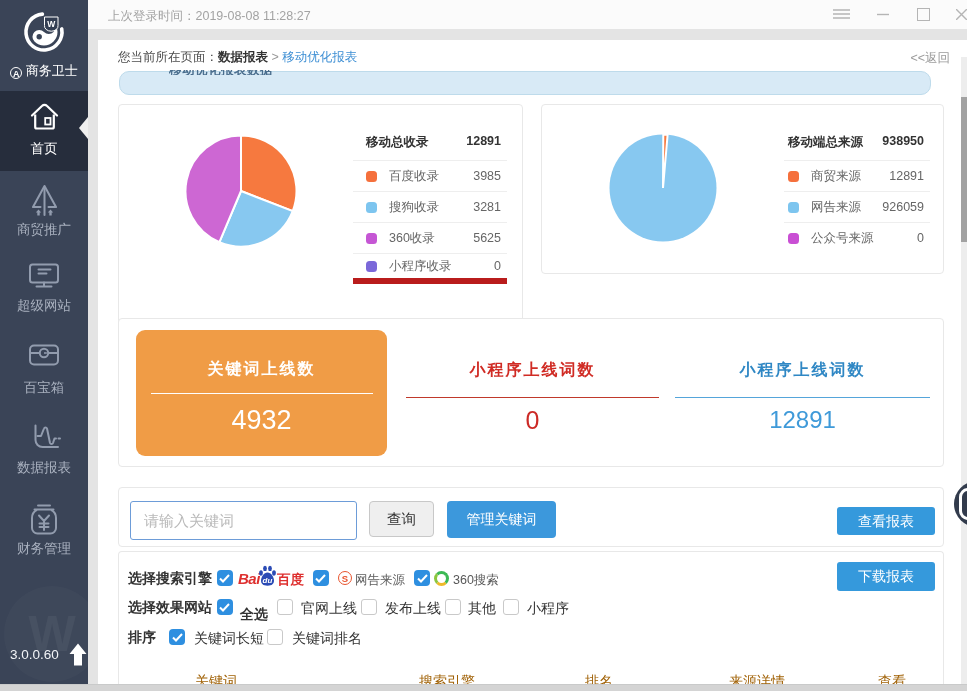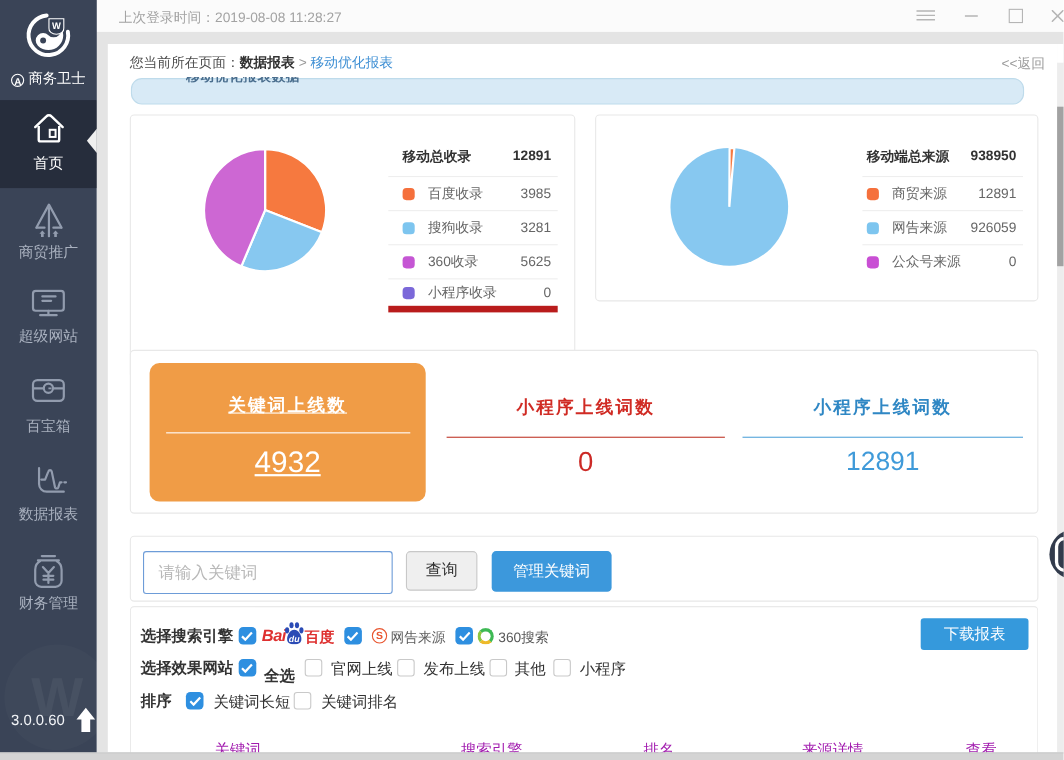--- a/index.html
+++ b/index.html
@@ -43,21 +43,21 @@
 .lgd { position:absolute; }
 .lgd .trow { display:flex; justify-content:space-between; font-size:12.5px; font-weight:bold; color:#333; padding:0 6px 0 13px; }
 .lgd.lb .trow { padding-left:4px; }
 .lrow { display:flex; align-items:center; height:31px; border-top:1px solid #eee; font-size:12.5px; color:#666; padding:0 6px 0 13px; }
 .lgd.lb .lrow { padding-left:4px; }
 .sw { width:11px; height:11px; border-radius:3.5px; margin-right:12px; flex:none; }
 .lrow .lv { margin-left:auto; }
 
 
 #cardS { left:20px; top:278px; width:826px; height:149px; }
-#obox { left:17px; top:11px; width:251px; height:126px; background:#f09c46; border-radius:9px; color:#fff; text-align:center;text-decoration:underline; }
+#obox { left:17px; top:11px; width:251px; height:126px; background:#f09c46; border-radius:9px; color:#fff; text-align:center; }
 #obox .t1 { margin-top:29px; font-size:16px; font-weight:bold; letter-spacing:2px; }
 #obox .sep { margin:13px auto 0; width:222px; border-top:1px solid #fff; }
 #obox .n { margin-top:11px; font-size:27px; }
 .statcol { position:absolute; text-align:center; }
 .statcol .t1 { font-size:16px; font-weight:bold; letter-spacing:2px; }
 .statcol .sep { border-top:1px solid; margin-top:16px; }
 .statcol .n { margin-top:8px; font-size:25px; }
 #colR { left:287px; top:41px; width:253px; color:#d02b24; }
 #colR .sep { border-color:#c0392b; }
 #colR .n { color:#cc2a26; }
@@ -72,21 +72,21 @@
 #btnQ { left:250px; top:13.5px; width:65px; height:36px; background:#efefef; border:1px solid #c8c8c8; border-radius:4px; color:#333; font-size:14.5px; text-align:center; line-height:34px; }
 #btnM { left:328px; top:13.5px; width:109px; height:37px; background:#3c98dc; border-radius:4px; color:#fff; font-size:14px; text-align:center; line-height:37px; }
 #btnV { left:718px; top:19px; width:98px; height:28px; background:#3599dc; border-radius:3px; color:#fff; font-size:14px; text-align:center; line-height:28px; }
 #btnD { left:718px; top:10px; width:98px; height:29px; background:#3599dc; border-radius:3px; color:#fff; font-size:14px; text-align:center; line-height:29px; }
 .pa { position:absolute; font-size:14px; color:#333; }
 .lbl { font-weight:bold; color:#333; }
 .cb { width:16px; height:16px; border-radius:4px; background:#2e8fe0; display:inline-flex; align-items:center; justify-content:center; }
 .cb svg { display:block; }
 .cbo { width:16px; height:16px; border-radius:3px; background:#fff; border:1px solid #c9c9c9; display:inline-block; }
 
-.th { position:absolute; top:121px; font-size:14px; color:#a21caf; }
+.th { position:absolute; top:121px; font-size:14px; color:#a16207; }
 
 
 #sbtrack { left:961px; top:39.5px; width:6px; height:644.5px; background:#ededed; }
 #sbwhite { left:961px; top:39.5px; width:6px; height:17px; background:#fff; }
 #sbthumb { left:961px; top:97px; width:6px; height:145px; background:#a2a2a2; }
 
 
 #botbar { left:0; top:683.5px; width:967px; height:7.5px; background:#d4d4d4; border-top:1px solid #c9caca; box-sizing:border-box; }
 
 
@@ -253,20 +253,21 @@
       <div class="t1">小程序上线词数</div>
       <div class="sep"></div>
       <div class="n">12891</div>
     </div>
   </div>
 
   <div class="card" id="card3">
     <div class="abs" id="kwinput">请输入关键词</div>
     <div class="abs" id="btnQ">查询</div>
     <div class="abs" id="btnM">管理关键词</div>
+    <div class="abs" id="btnV">查看报表</div>
   </div>
 
   <div class="card" id="card4">
     <div class="abs" id="btnD">下载报表</div>
 
     <span class="pa lbl" style="left:9px;top:18px;">选择搜索引擎</span>
     <span class="pa cb" style="left:97.5px;top:18.5px;">
           <svg width="11" height="9" viewBox="0 0 11 9">
             <path d="M1 4.5 L4 7.5 L10 1" stroke="#fff" stroke-width="2" fill="none"></path>
           </svg>

